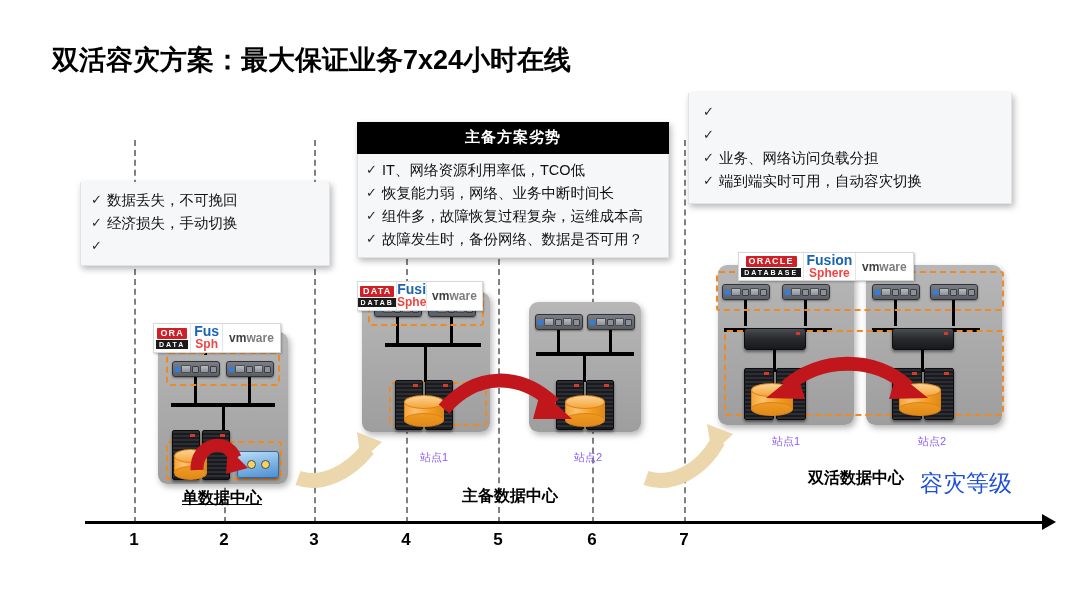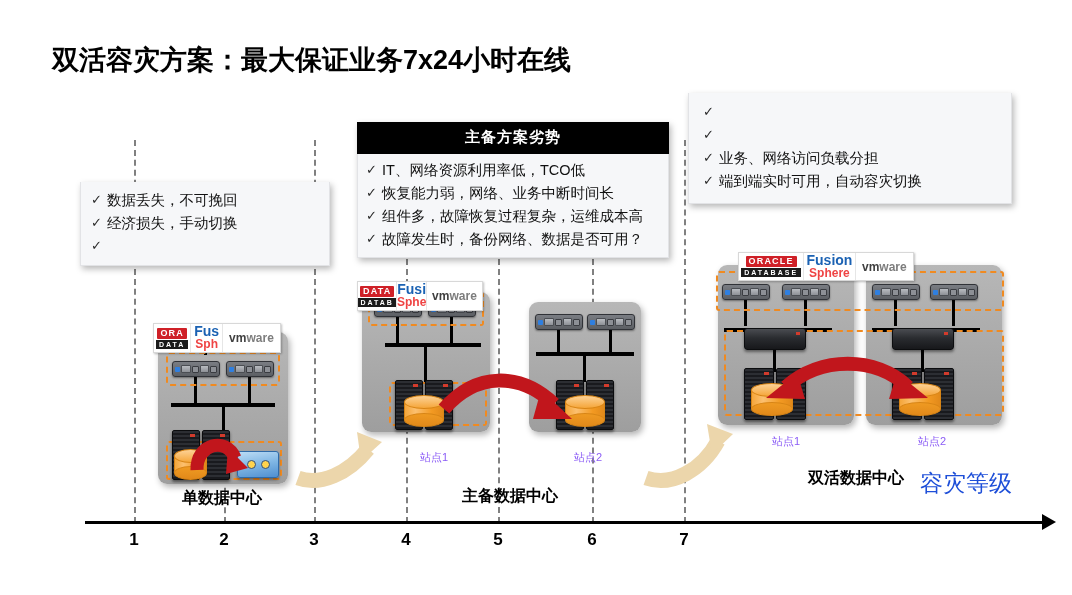--- a/index.html
+++ b/index.html
@@ -258,21 +258,21 @@
       <div class="db-body"></div>
       <div class="db-top"></div>
       <div class="db-bot"></div>
     </div>
 
     <div class="tape" style="left:237px;top:451px;width:42px;height:27px;">
       <div class="reel"></div>
       <div class="reel"></div>
     </div>
 
-    <div class="group-label" style="left:222px;top:488px;">单数据中心</div>
+    <div class="group-label" style="left:222px;top:488px;text-decoration:underline;">单数据中心</div>
   </div>
 
   <div class="dc-wrap" style="left:0;top:0;width:1072px;height:595px;">
 
     <div class="dc-box" style="left:362px;top:292px;width:128px;height:140px;"></div>
 
     <div class="logo-strip" style="left:357px;top:281px;width:126px;height:30px;">
       <div class="logo-cell" style="width:40px;">
         <div class="lg-oracle-top">DATA</div>
         <div class="lg-oracle-bot">DATAB</div>

